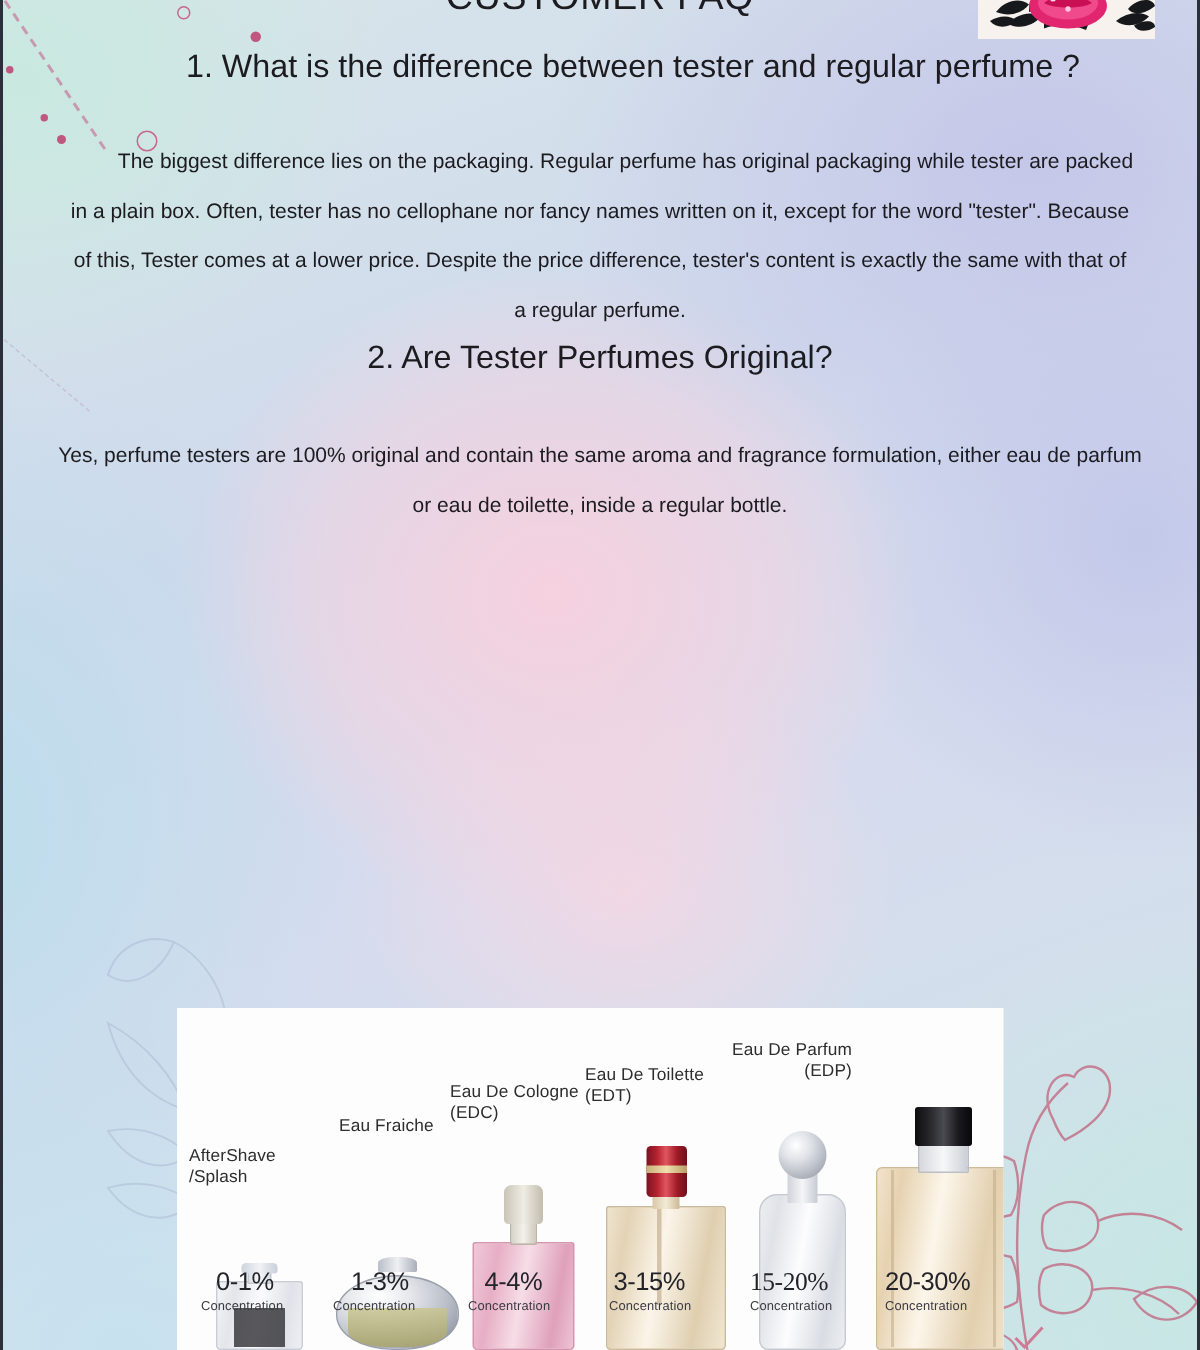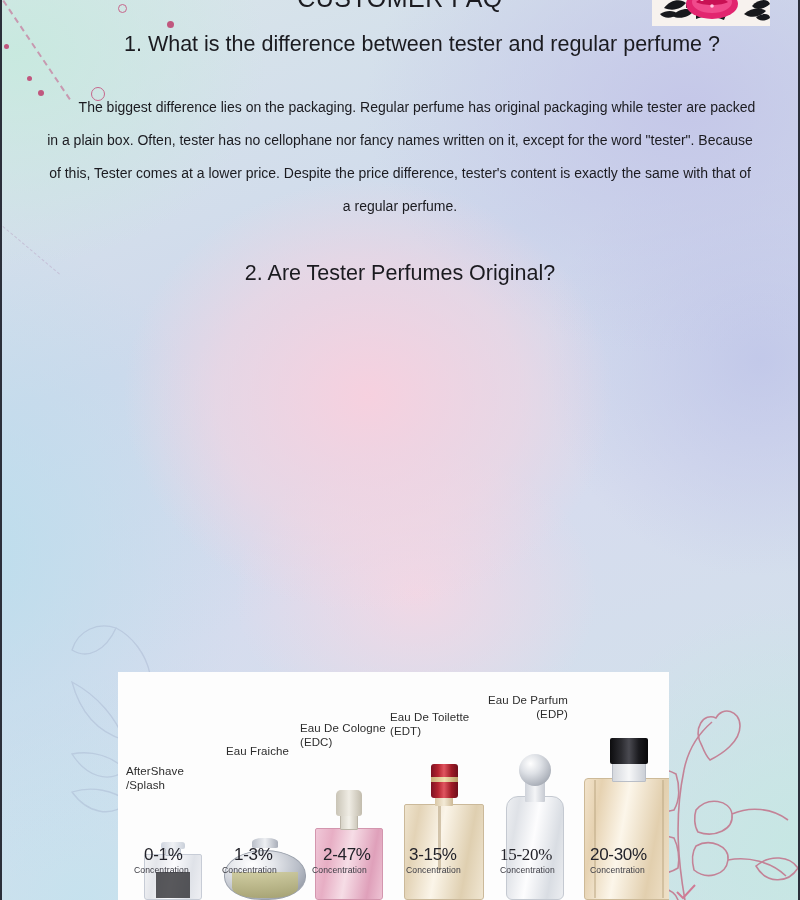--- a/index.html
+++ b/index.html
@@ -105,21 +105,21 @@
   }
 
   .a{
     font-size:14px;
     line-height:33px;
     padding:0 44px;
   }
 
   .q1{ margin-top:16px;margin-left:44px; }
   .a1{ margin-top:31px; text-indent:34px; }
-  .q2{ margin-top:35px; }
+  .q2{ }
   .a2{ margin-top:33px; padding:0 38px; }
   .q3{ margin-top:32px; padding:0 60px; }
 
   
   .info-panel{
     position:absolute;
     left:118px; top:672px;
     width:551px; height:228px;
     background:#fdfdfd;
     z-index:15;
@@ -234,20 +234,21 @@
       <circle cx="70" cy="4" r="1.6" fill="#ffd9e9"></circle>
       <circle cx="60" cy="12" r="1.8" fill="#ffc9e0"></circle>
     </svg>
   </div>
 
   <div class="content">
     <div class="faq-title">CUSTOMER FAQ</div>
     <div class="q q1">1. What is the difference between tester and regular perfume ?</div>
     <div class="a a1">The biggest difference lies on the packaging. Regular perfume has original packaging while tester are packed in a plain box. Often, tester has no cellophane nor fancy names written on it, except for the word "tester". Because of this, Tester comes at a lower price. Despite the price difference, tester's content is exactly the same with that of a regular perfume.</div>
     <div class="q q2">2. Are Tester Perfumes Original?</div>
+    <div class="a a2">Yes, perfume testers are 100% original and contain the same aroma and fragrance formulation, either eau de parfum or eau de toilette, inside a regular bottle.</div>
   </div>
 
   <div class="info-panel">
 
     <div class="ilabel" style="left:8px;  top:93px;  width:86px;">AfterShave
 /Splash</div>
     <div class="ilabel" style="left:108px; top:73px; width:90px;">Eau Fraiche</div>
     <div class="ilabel" style="left:182px; top:50px; width:104px;">Eau De Cologne
 (EDC)</div>
     <div class="ilabel" style="left:272px; top:39px; width:100px;">Eau De Toilette
@@ -314,21 +315,21 @@
       <div class="b-cap" style="left:26px; top:0px; width:38px; height:26px; border-radius:2px;
                   background:linear-gradient(90deg,#0d0d0f 0%,#2c2c31 30%,#4a4a51 50%,#1a1a1e 76%,#08080a 100%);"></div>
     </div>
 
     <div class="pct" style="left:26px;  top:173px;">0-1%</div>
     <div class="conc" style="left:16px;  top:193px;">Concentration</div>
 
     <div class="pct" style="left:116px; top:173px;">1-3%</div>
     <div class="conc" style="left:104px; top:193px;">Concentration</div>
 
-    <div class="pct" style="left:205px; top:173px;">2-47%</div>
+    <div class="pct" style="left:205px; top:173px;">4-4%</div>
     <div class="conc" style="left:194px; top:193px;">Concentration</div>
 
     <div class="pct" style="left:291px; top:173px;">3-15%</div>
     <div class="conc" style="left:288px; top:193px;">Concentration</div>
 
     <div class="pct" style="left:382px; top:173px;font-family:Liberation Serif, serif;">15-20%</div>
     <div class="conc" style="left:382px; top:193px;">Concentration</div>
 
     <div class="pct" style="left:472px; top:173px;">20-30%</div>
     <div class="conc" style="left:472px; top:193px;">Concentration</div>

